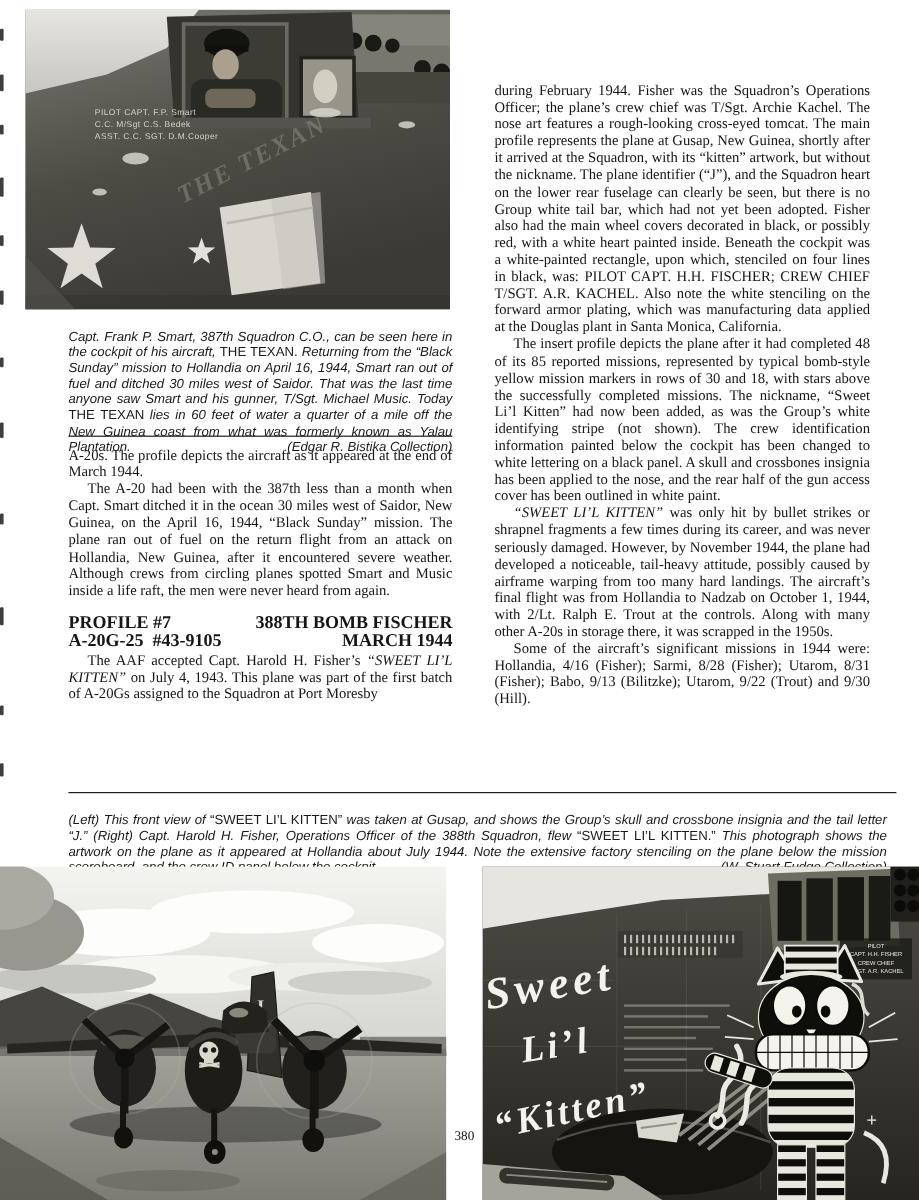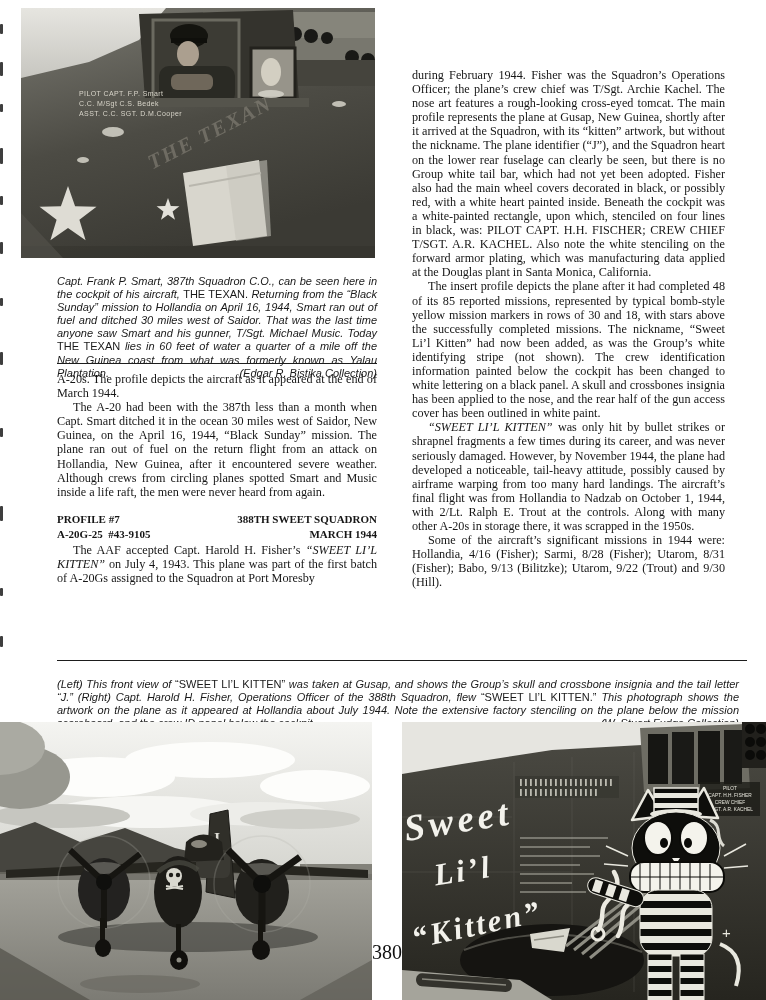--- a/index.html
+++ b/index.html
@@ -7,36 +7,36 @@
     position:relative;width:766px;height:1000px;margin:0 auto;
     background:#ffffff;overflow:hidden;
     font-family:"Liberation Serif", serif;color:#161616;
   }
   
   .col{position:absolute;text-align:justify;font-size:12.2px;line-height:14.1px;}
   .col p{margin:0;}
   .col p.indent{text-indent:16px;}
   .left-col{left:57px;top:372px;width:320px;}
   .right-col{left:412px;top:68px;width:313px;}
-  .profile-head{display:flex;justify-content:space-between;font-weight:bold;font-size:11px;line-height:15.5px;}
+  .profile-head{display:flex;justify-content:space-between;font-weight:bold;font-size:15px;line-height:15.5px;}
   .profile-head.first{margin-top:13px;}
   .caption{
     position:absolute;font-family:"Liberation Sans", sans-serif;font-style:italic;
     font-size:11px;line-height:13.1px;text-align:justify;color:#191919;
   }
   .caption .up{font-style:normal;}
   .caption .credit{float:right;font-style:italic;}
   .top-caption{left:57px;top:264px;width:320px;}
   .wide-caption{left:57px;top:667px;width:682px;}
   .rule{position:absolute;height:1.3px;background:#1d1d1d;}
   .rule-left{left:57px;top:363px;width:320px;}
   .rule-wide{left:57px;top:660px;width:690px;}
   .page-number{
     position:absolute;left:368px;top:941px;width:38px;text-align:center;
-    font-size:20px;font-family:"Liberation Serif",serif;color:#111;
+    font-size:11px;font-family:"Liberation Serif",serif;color:#111;
   }
   
   figure{margin:0;padding:0;position:absolute;}
   .photo{display:block;}
   .top-photo{left:21px;top:8px;}
   .bl-photo{left:0;top:722px;}
   .br-photo{left:402px;top:722px;}
   
   .artifact{position:absolute;left:0;width:3px;background:#1c1c1c;border-radius:1px;opacity:.85;}
 </style>
@@ -137,21 +137,21 @@
 
   <p class="caption top-caption"><span>Capt. Frank P. Smart, 387th Squadron C.O., can be seen here in the cockpit of his aircraft, </span><span class="up">THE TEXAN.</span><span> Returning from the “Black Sunday” mission to Hollandia on April 16, 1944, Smart ran out of fuel and ditched 30 miles west of Saidor. That was the last time anyone saw Smart and his gunner, T/Sgt. Michael Music. Today </span><span class="up">THE TEXAN</span><span> lies in 60 feet of water a quarter of a mile off the New Guinea coast from what was formerly known as Yalau Plantation.</span> <span class="credit">(Edgar R. Bistika Collection)</span></p>
 
   <div class="rule rule-left"></div>
 
   <div class="col left-col">
     <p>A-20s. The profile depicts the aircraft as it appeared at the end of March 1944.</p>
     <p class="indent">The A-20 had been with the 387th less than a month when Capt. Smart ditched it in the ocean 30 miles west of Saidor, New Guinea, on the April 16, 1944, “Black Sunday” mission. The plane ran out of fuel on the return flight from an attack on Hollandia, New Guinea, after it encountered severe weather. Although crews from circling planes spotted Smart and Music inside a life raft, the men were never heard from again.</p>
     <div class="profile-head first">
       <span>PROFILE #7</span>
-      <span>388TH SWEET SQUADRON</span>
+      <span>388TH BOMB FISCHER</span>
     </div>
     <div class="profile-head">
       <span>A-20G-25&nbsp; #43-9105</span>
       <span>MARCH 1944</span>
     </div>
     <p class="indent"><span>The AAF accepted Capt. Harold H. Fisher’s </span><i>“SWEET LI’L KITTEN”</i><span> on July 4, 1943. This plane was part of the first batch of A-20Gs assigned to the Squadron at Port Moresby</span></p>
   </div>
 
   <div class="col right-col">
     <p>during February 1944. Fisher was the Squadron’s Operations Officer; the plane’s crew chief was T/Sgt. Archie Kachel. The nose art features a rough-looking cross-eyed tomcat. The main profile represents the plane at Gusap, New Guinea, shortly after it arrived at the Squadron, with its “kitten” artwork, but without the nickname. The plane identifier (“J”), and the Squadron heart on the lower rear fuselage can clearly be seen, but there is no Group white tail bar, which had not yet been adopted. Fisher also had the main wheel covers decorated in black, or possibly red, with a white heart painted inside. Beneath the cockpit was a white-painted rectangle, upon which, stenciled on four lines in black, was: PILOT CAPT. H.H. FISCHER; CREW CHIEF T/SGT. A.R. KACHEL. Also note the white stenciling on the forward armor plating, which was manufacturing data applied at the Douglas plant in Santa Monica, California.</p>

